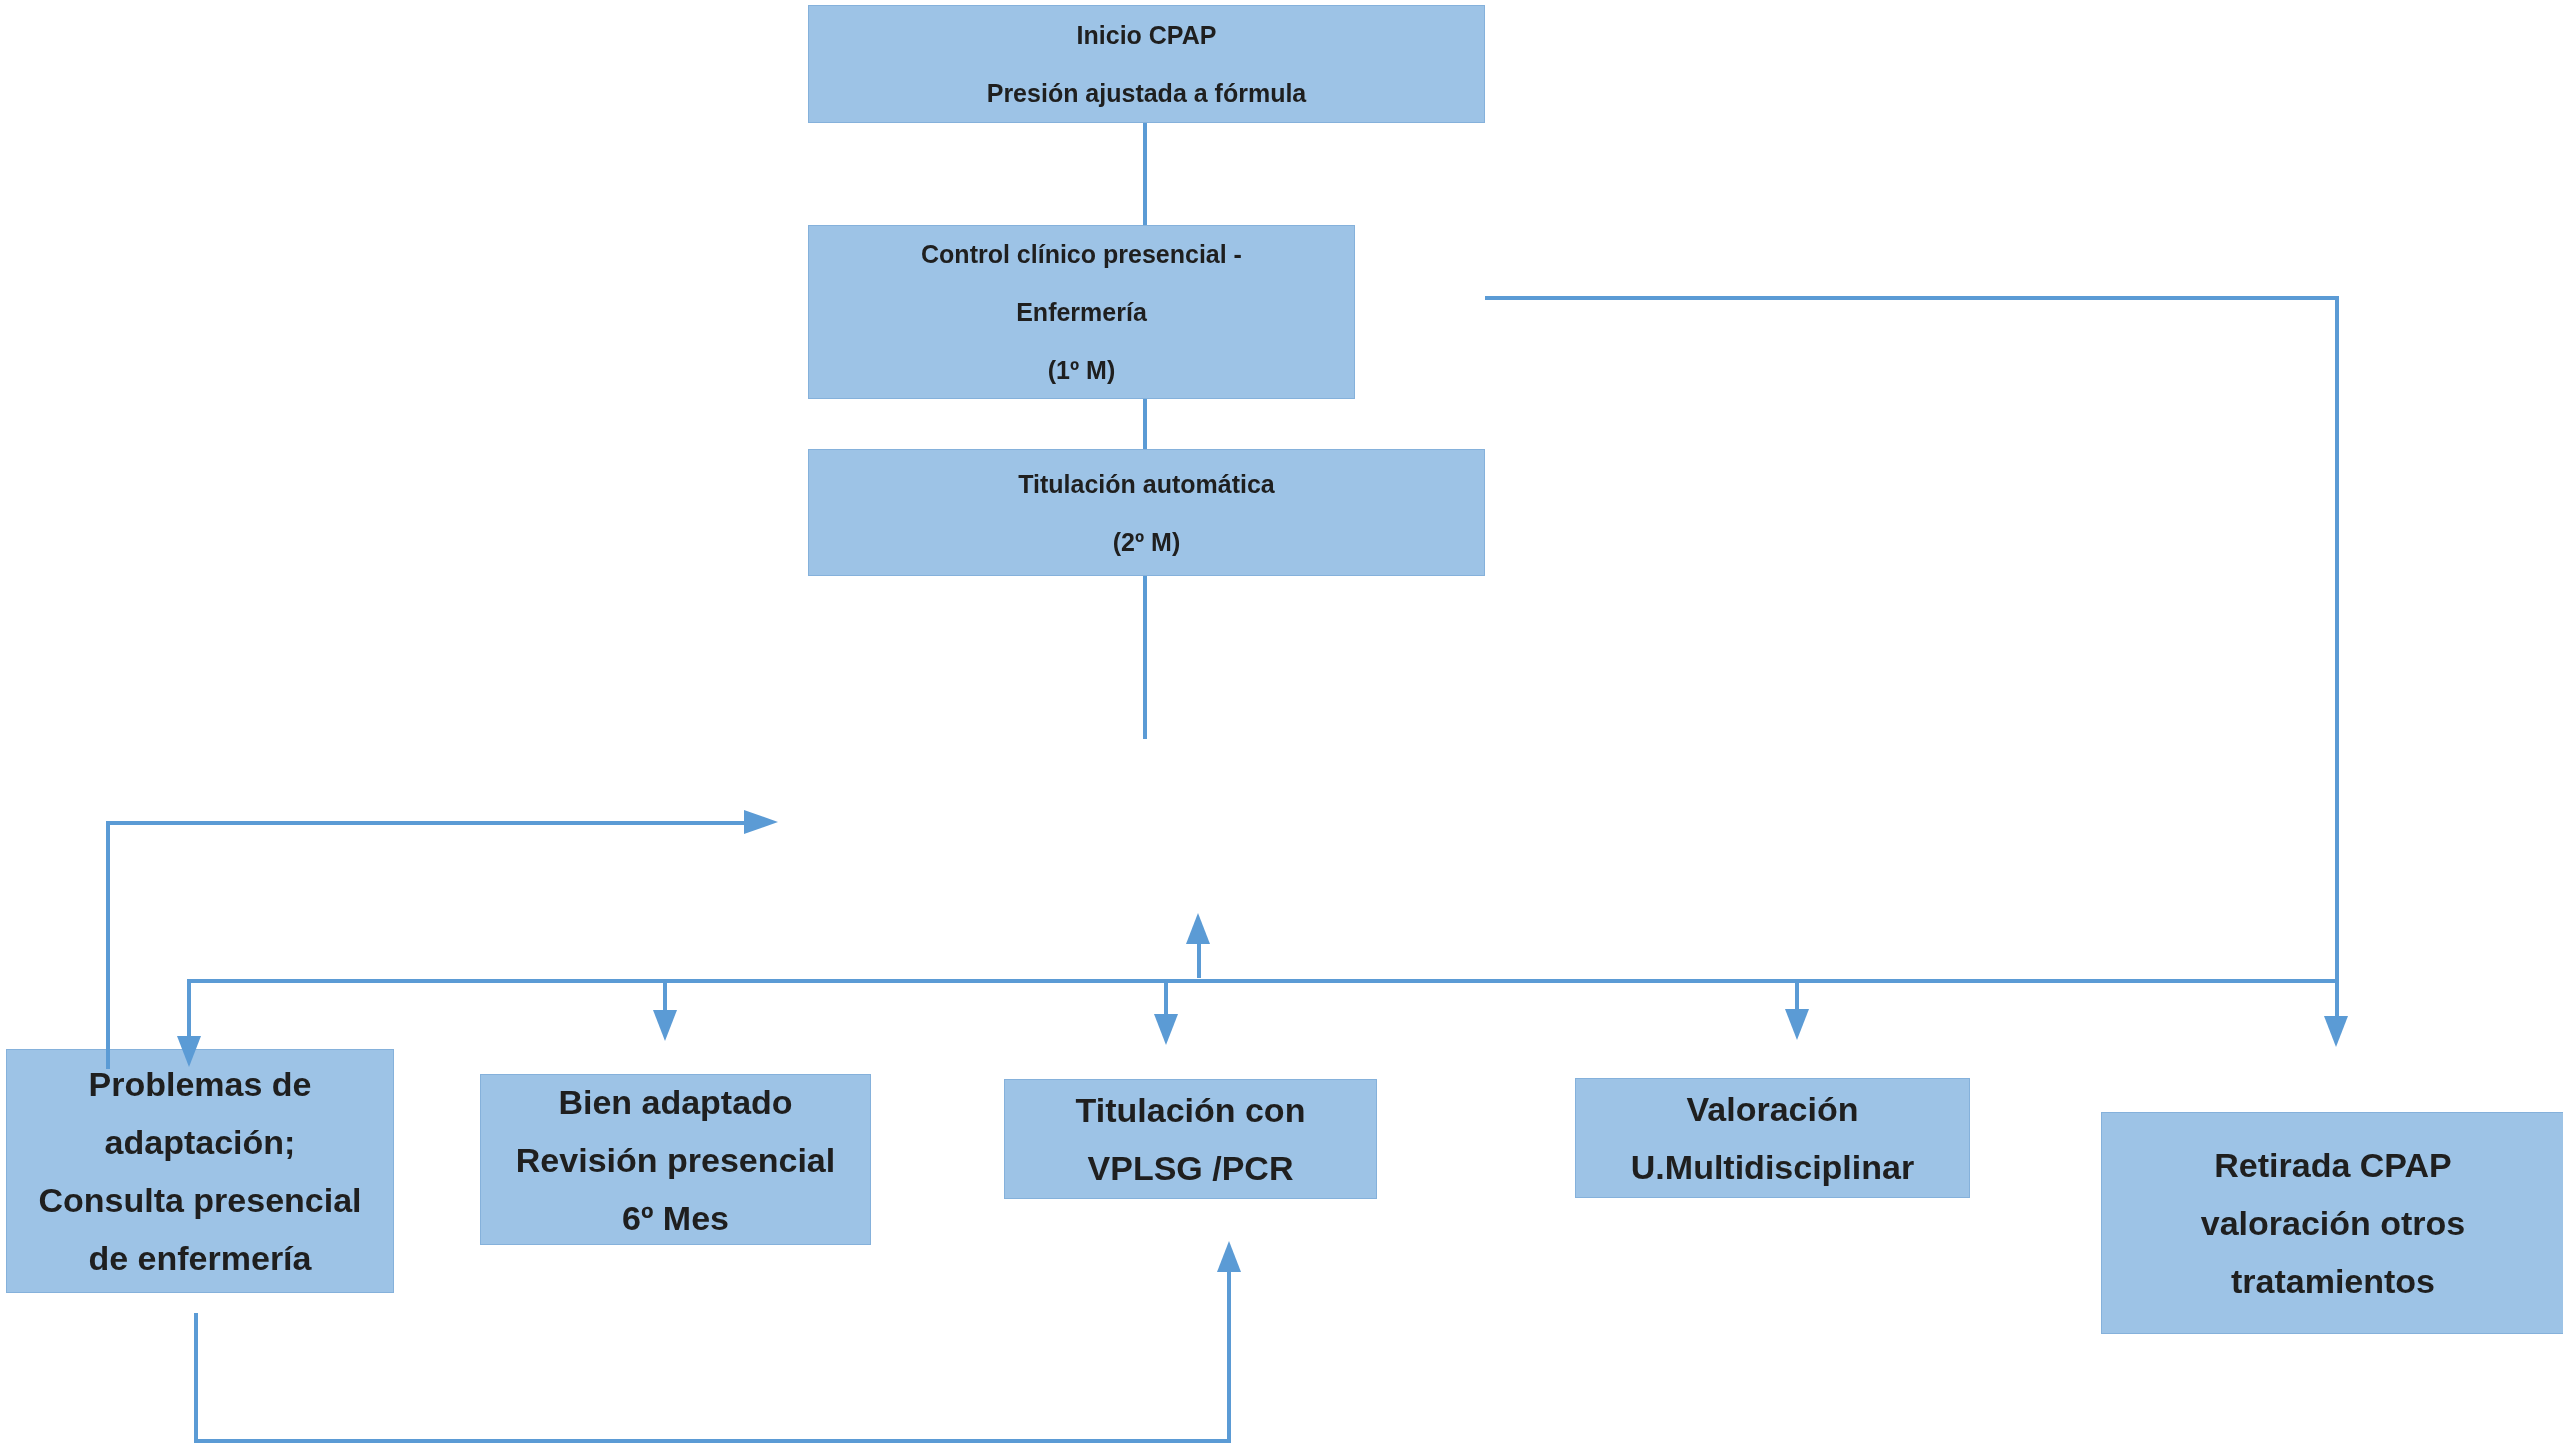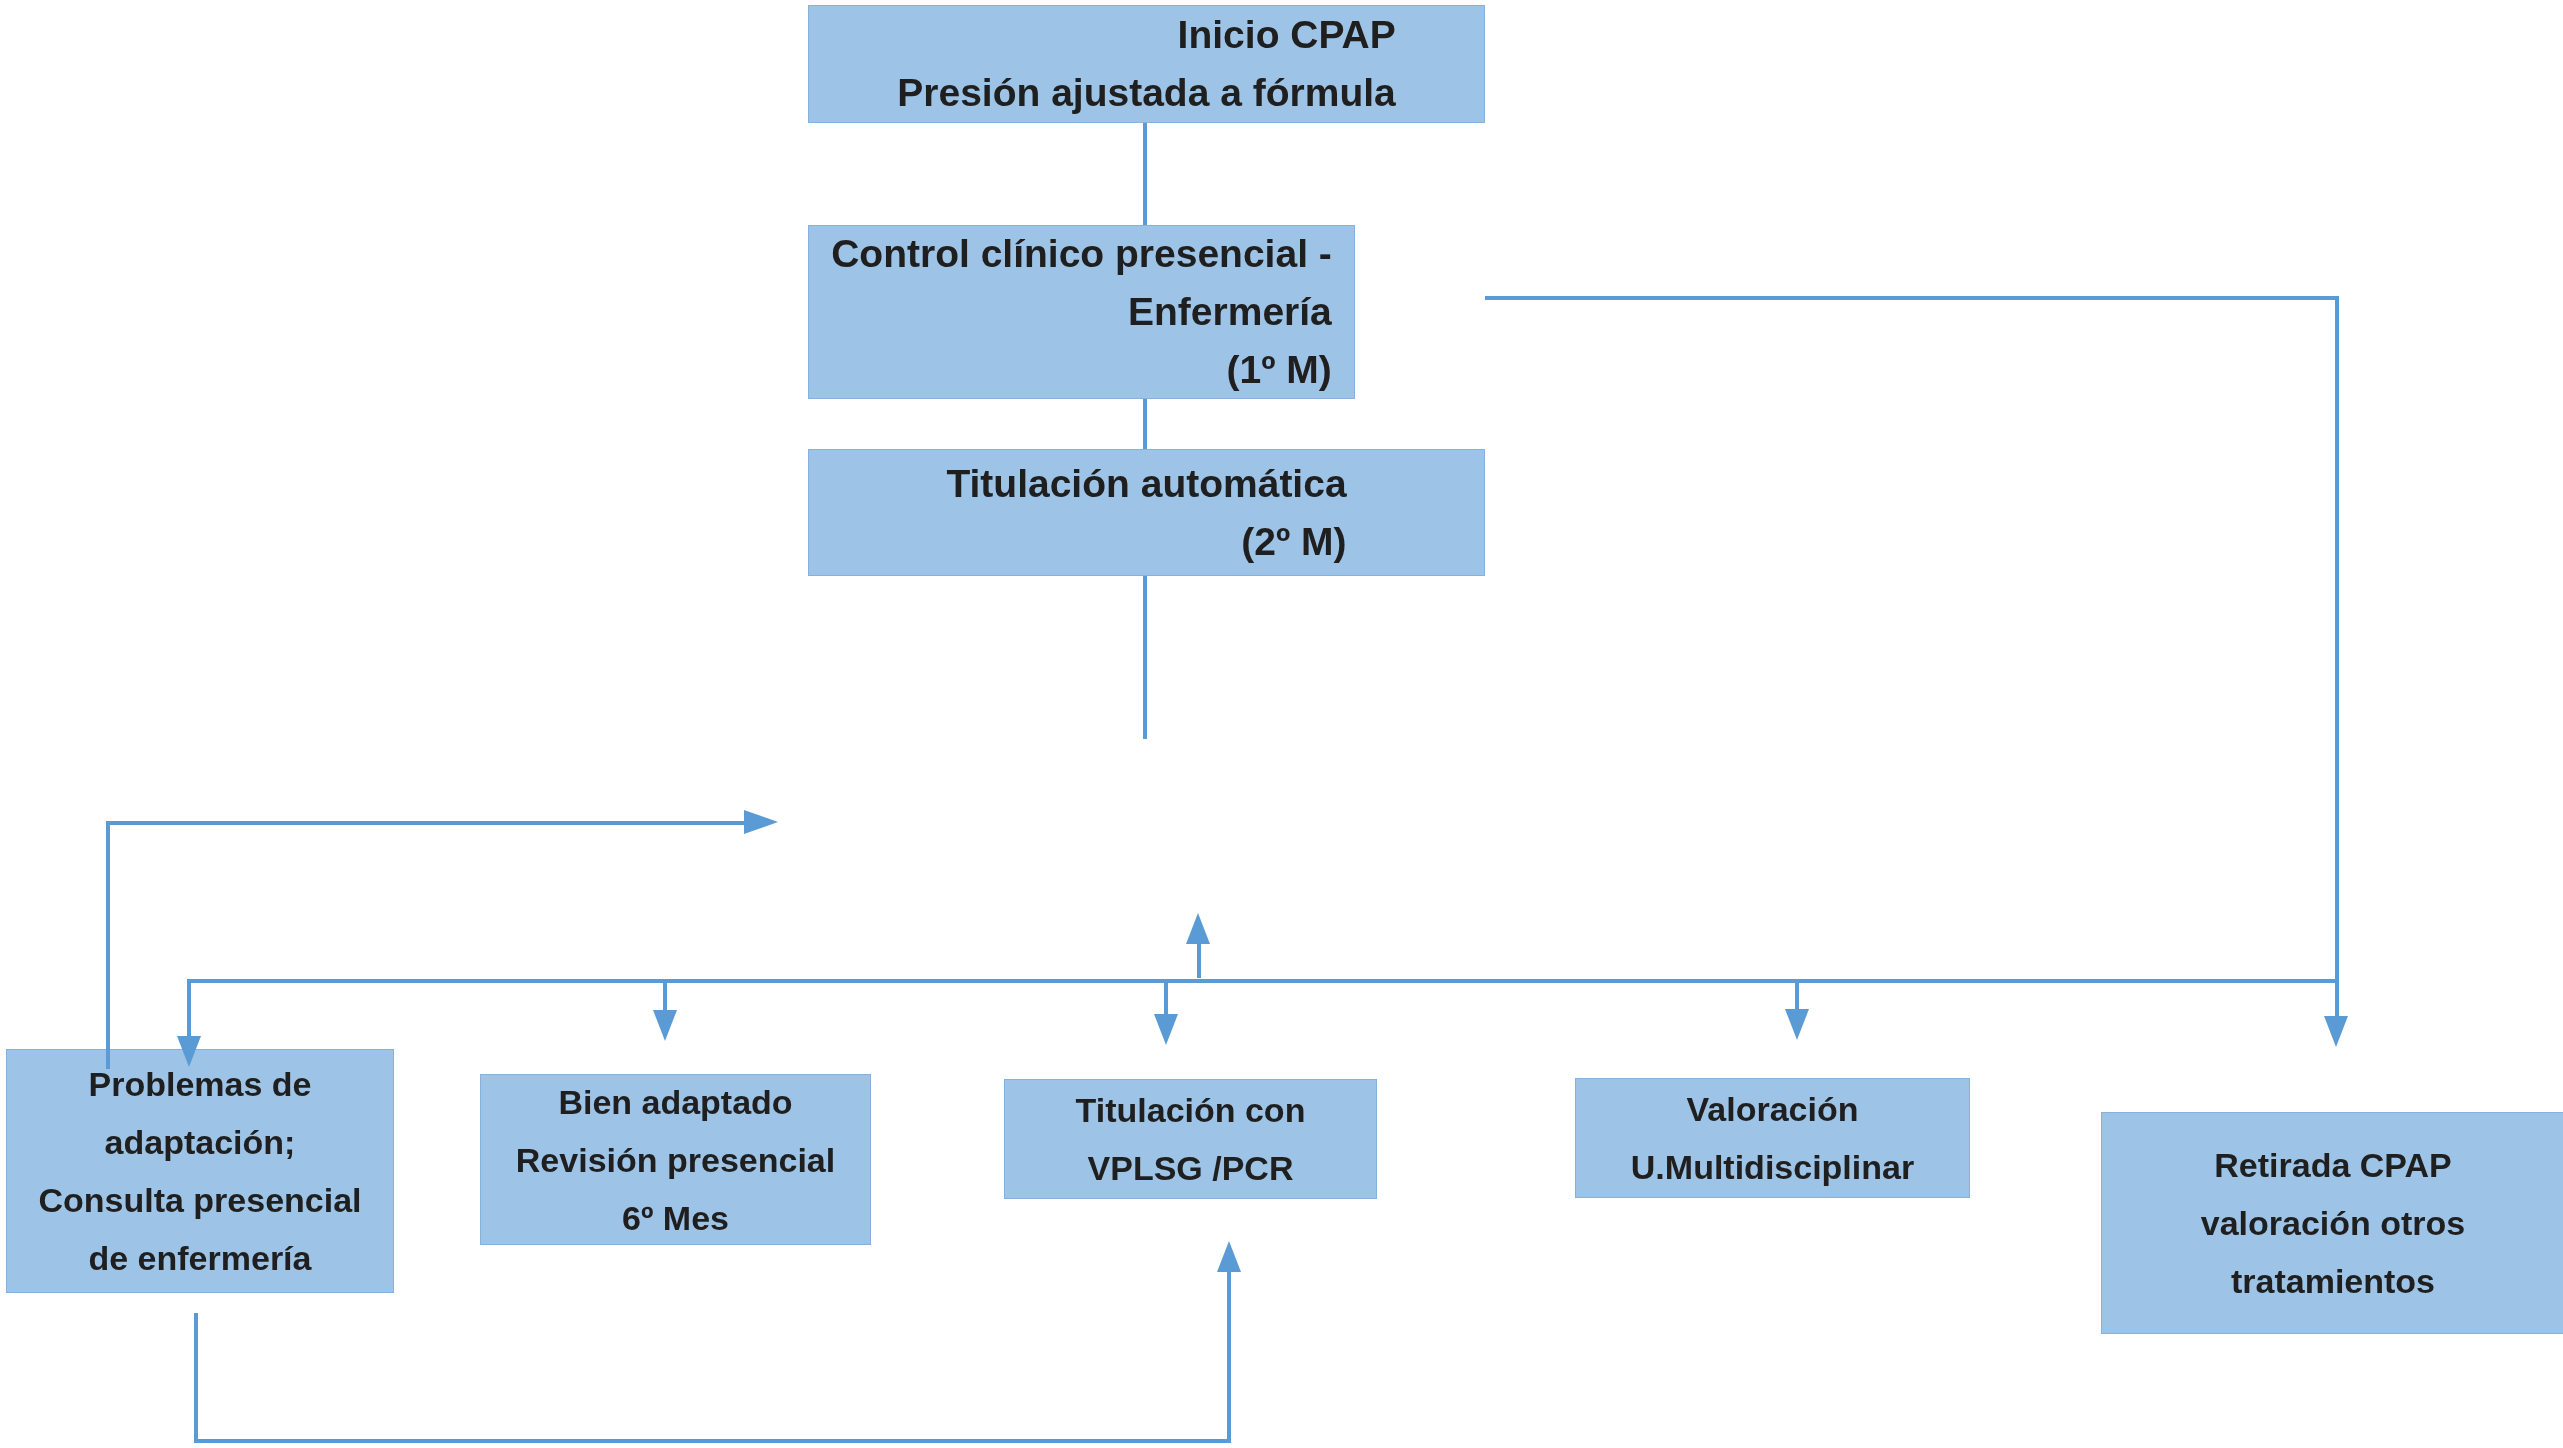--- a/index.html
+++ b/index.html
@@ -21,21 +21,21 @@
     background:var(--box-fill);
     border:1.5px solid var(--box-border);
     box-sizing:border-box;
     display:flex;align-items:center;justify-content:center;
     text-align:center;
     color:var(--text);
     font-weight:bold;
     white-space:pre-line;
     line-height:58px;
   }
-  .fs-lg{font-size:39px;text-align:right;}
+  .fs-lg{font-size:25px;}
   .fs-sm{font-size:34px;}
   .line{position:absolute;background:var(--connector);}
   .arrow{position:absolute;width:0;height:0;}
   .arrow-down{border-left:12px solid transparent;border-right:12px solid transparent;border-top:31px solid var(--connector);}
   .arrow-up{border-left:12px solid transparent;border-right:12px solid transparent;border-bottom:31px solid var(--connector);}
   .arrow-right{border-top:12px solid transparent;border-bottom:12px solid transparent;border-left:34px solid var(--connector);}
 </style>
 </head>
 <body>
 

